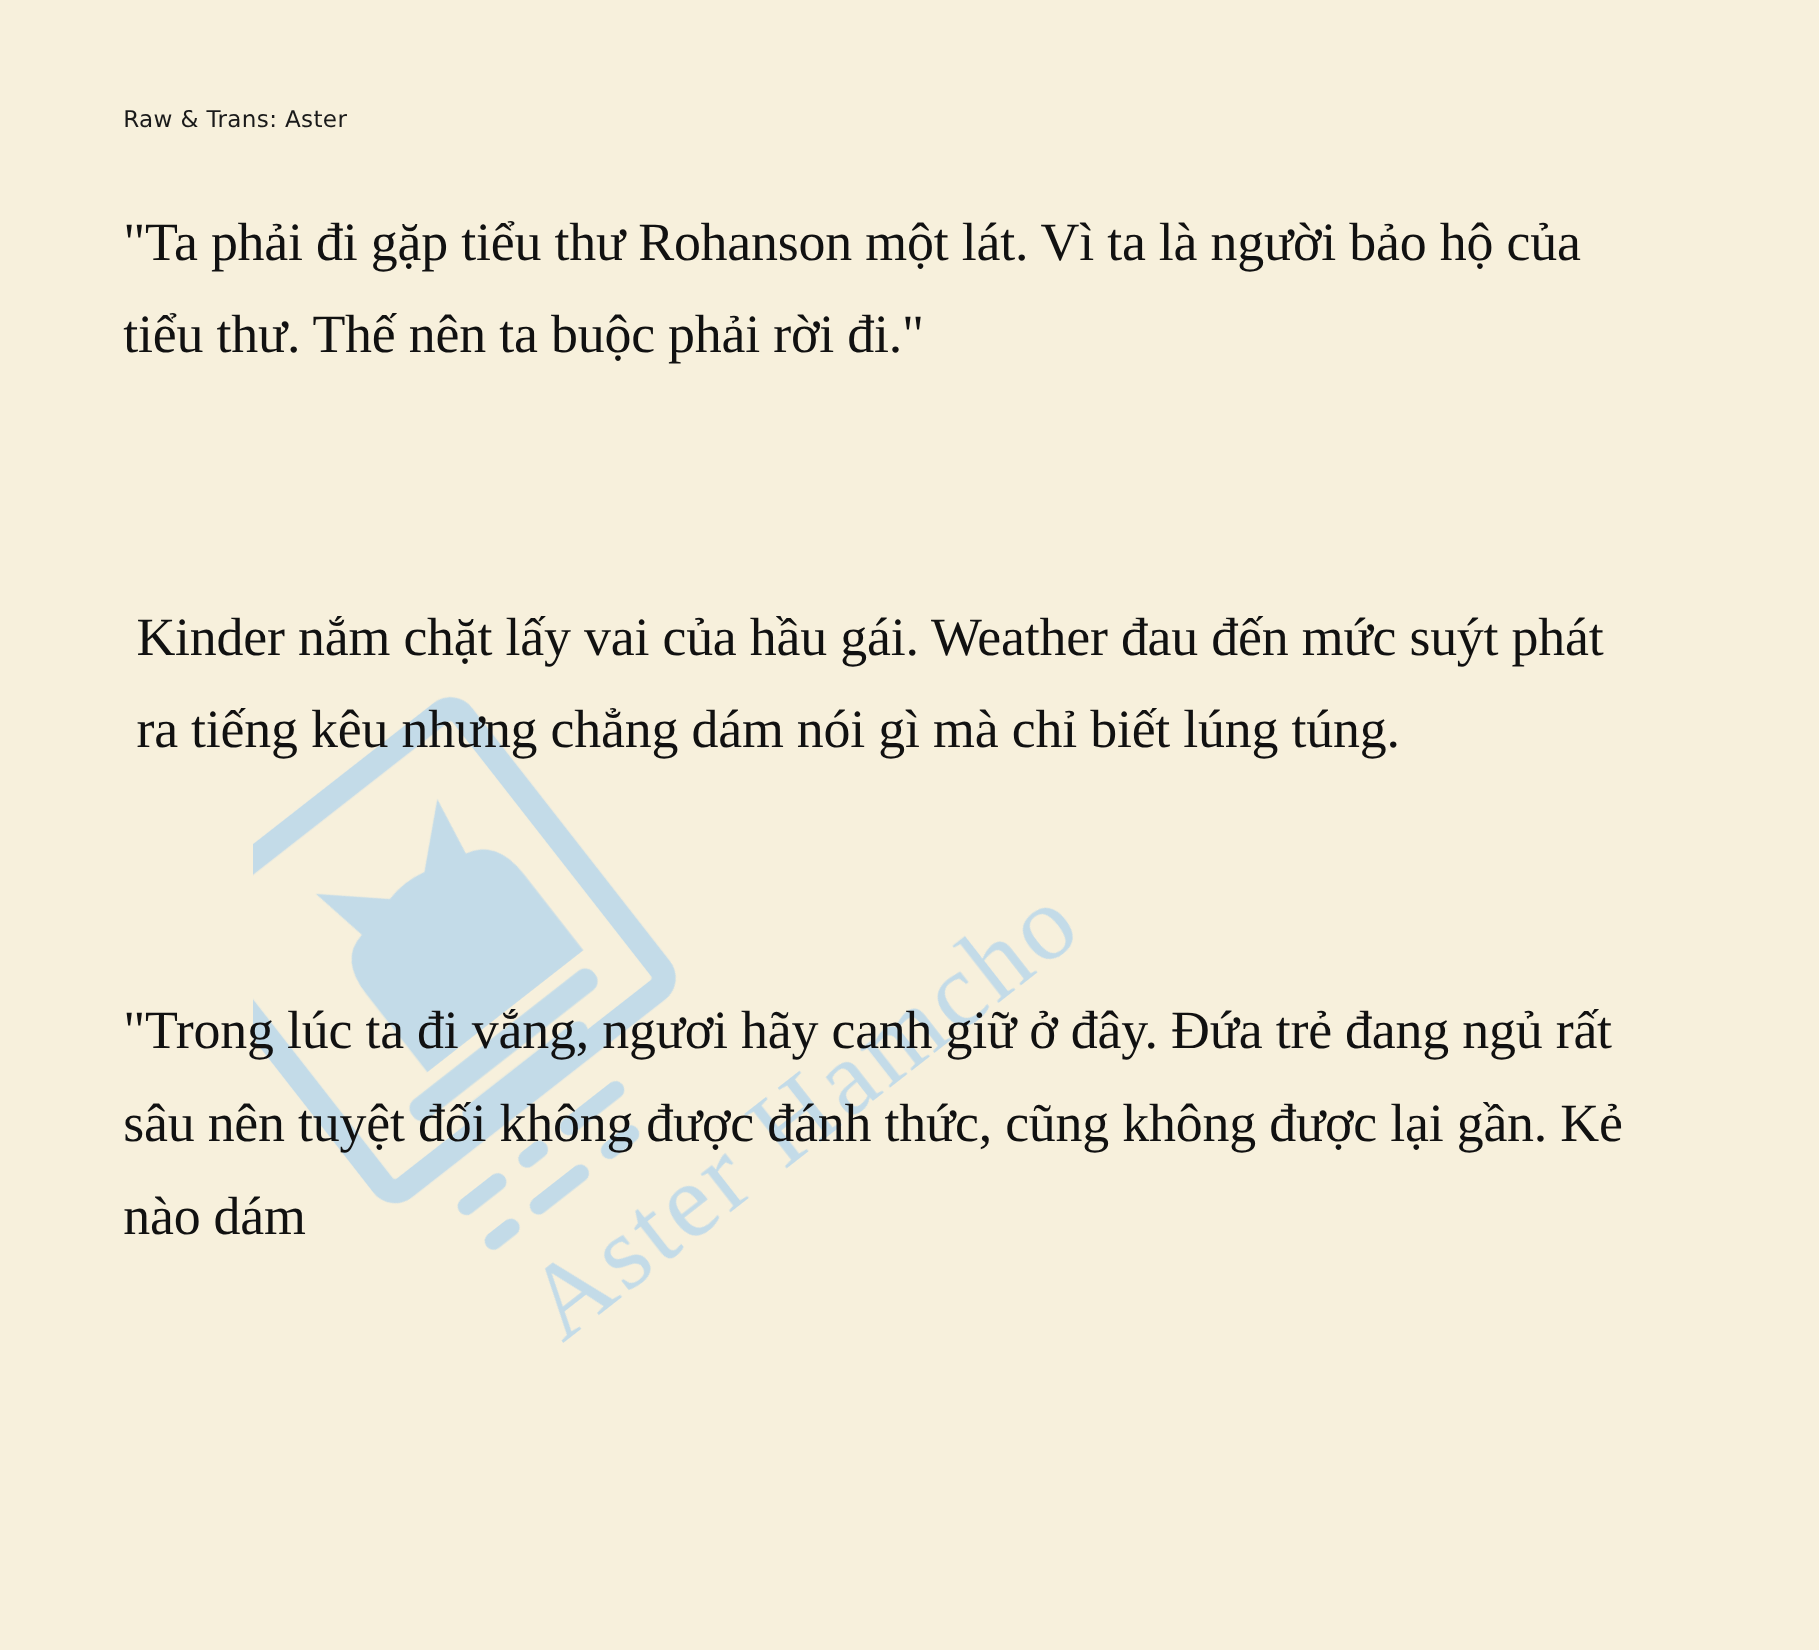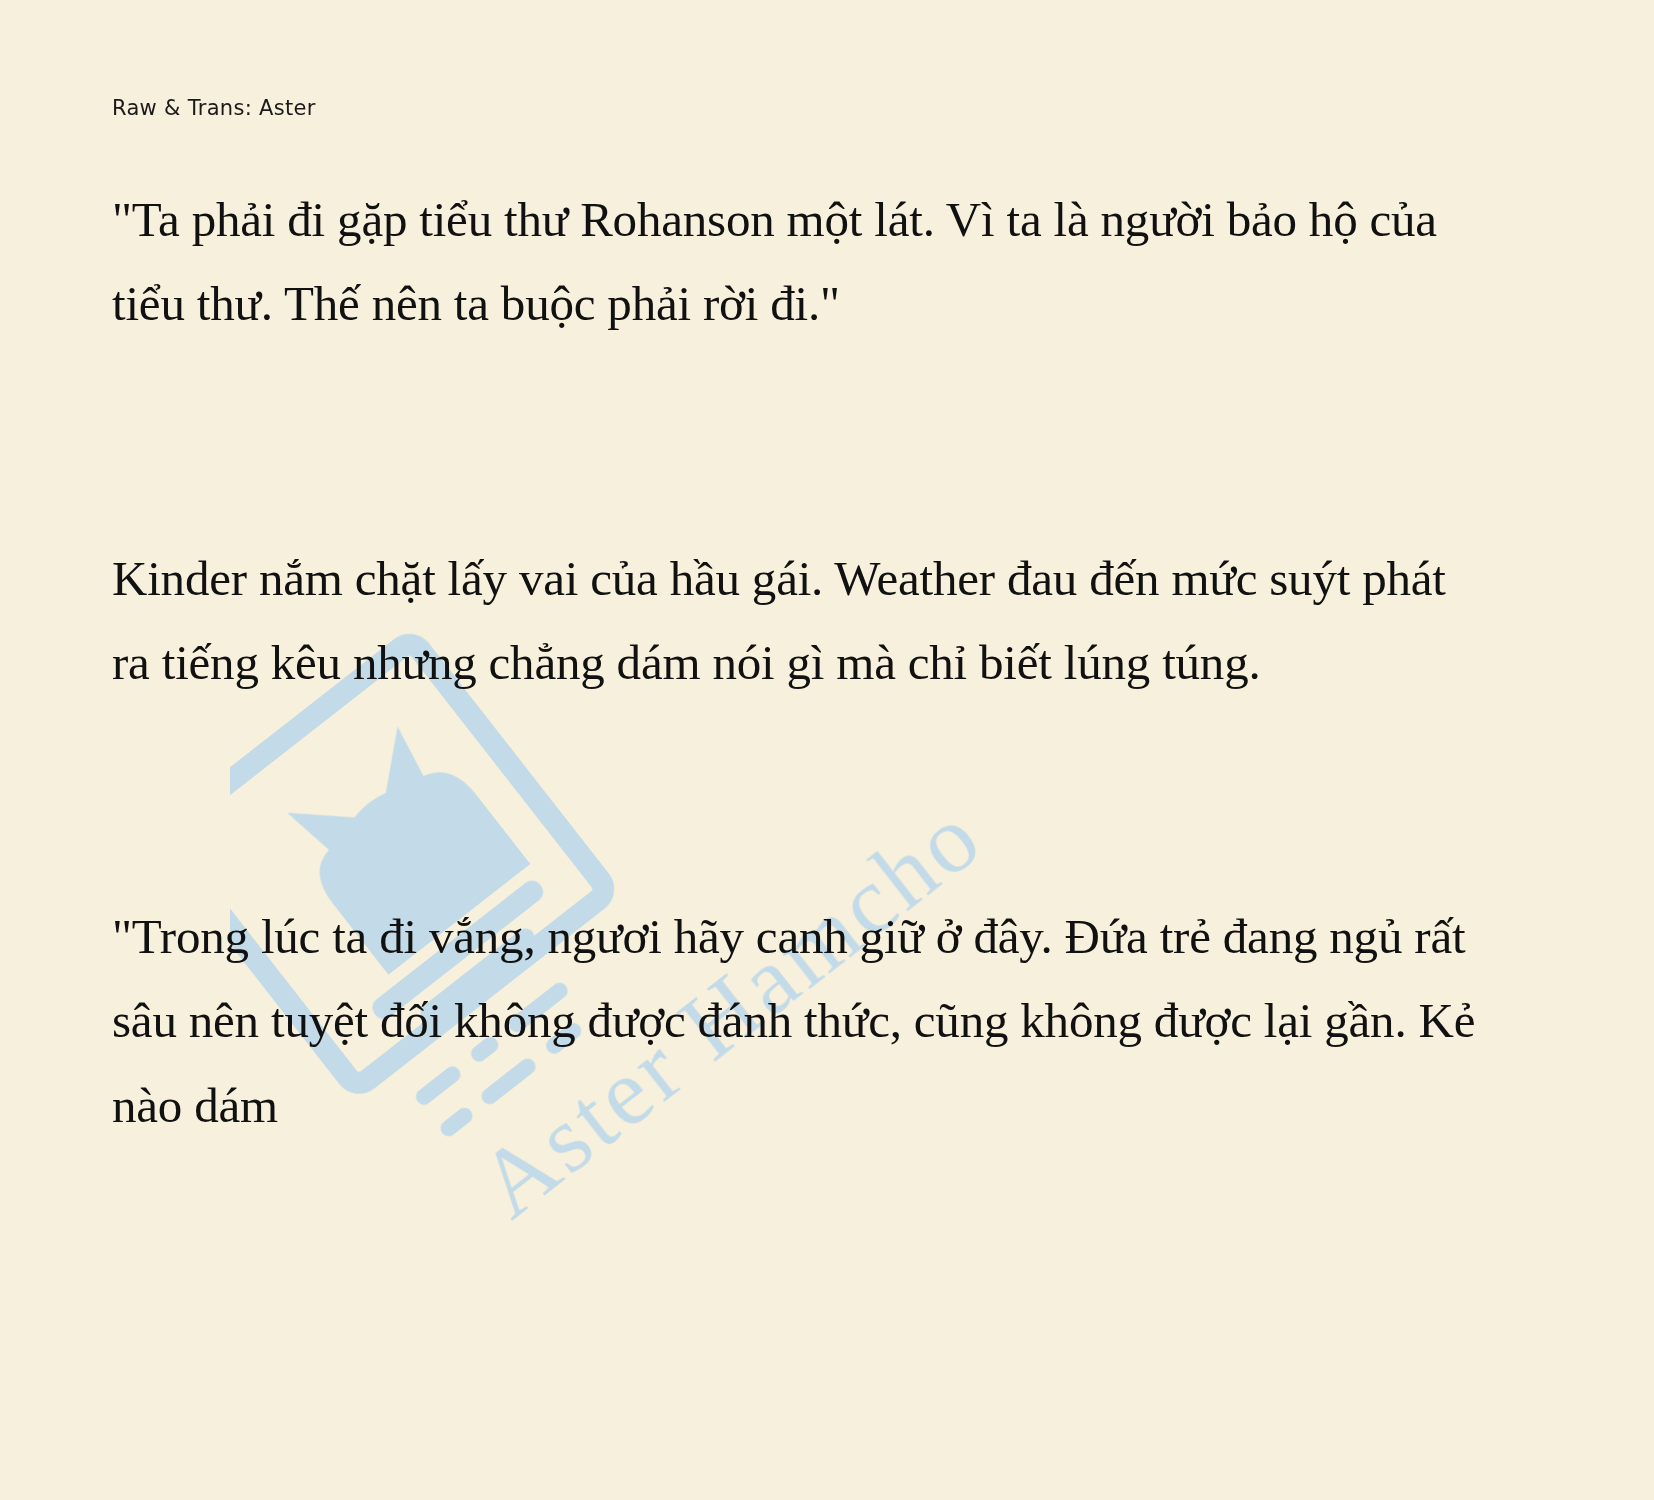--- a/index.html
+++ b/index.html
@@ -47,21 +47,21 @@
   }
   .para {
     font-family: "Liberation Serif", serif;
     font-size: 49px;
     line-height: 1.72;
     color: #111111;
     margin: 0 0 64px 0;
     letter-spacing: -0.2px;
   }
   .para.p1 { margin-bottom: 190px; }
-  .para.p2 { margin-bottom: 190px; }
+  .para.p2 { margin-bottom: 190px; margin-left: 12px; }
   .para.p3 { margin-bottom: 0; }
 </style>
 </head>
 <body>
 
 <div class="page">
 
   <div class="credit">Raw &amp; Trans: Aster</div>
 
   <div class="watermark">

